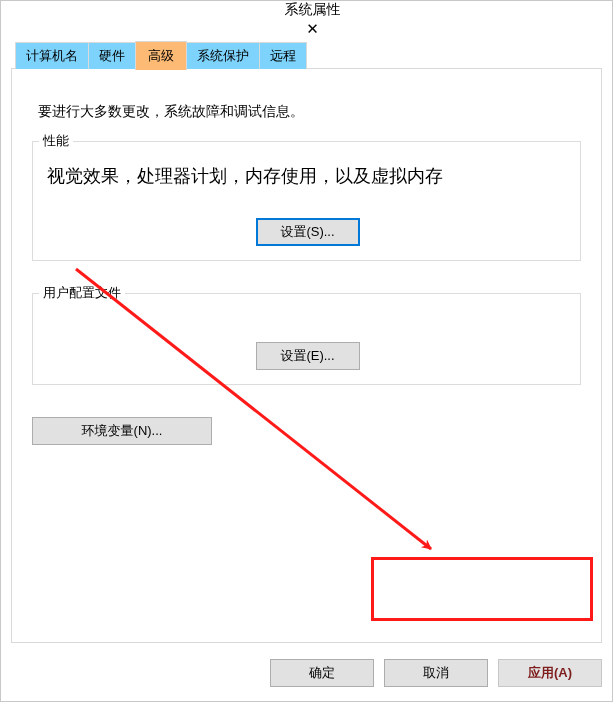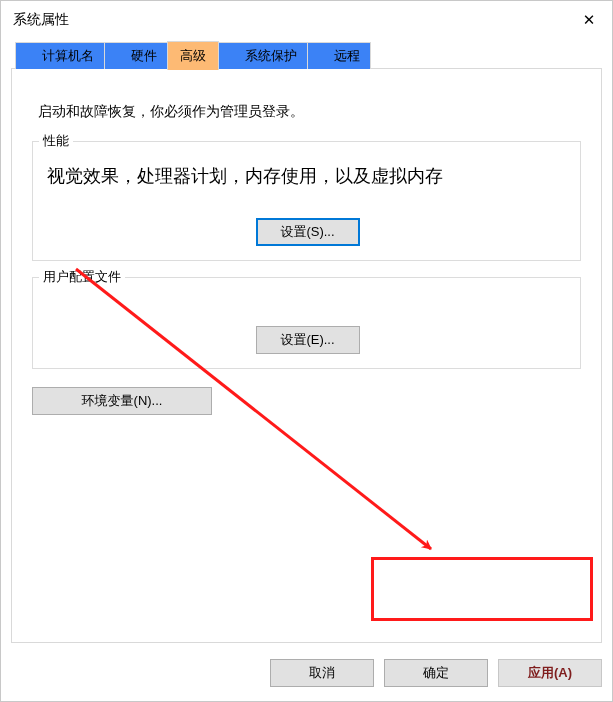--- a/index.html
+++ b/index.html
@@ -20,20 +20,21 @@
     border: 1px solid #c8c8c8;
     background: #fff;
     position: relative;
   }
   .titlebar {
     height: 38px;
     display: flex;
     align-items: center;
     padding: 0 0 0 12px;
     font-size: 14px;
+    flex-direction: column;
   }
   .titlebar .title { flex: 1; }
   .close-btn {
     width: 46px;
     height: 38px;
     display: flex;
     align-items: center;
     justify-content: center;
     font-size: 15px;
     font-weight: 300;
@@ -49,24 +50,24 @@
   }
   .tabs {
     display: flex;
     align-items: flex-end;
     height: 26px;
     position: relative;
     z-index: 2;
     padding-left: 4px;
   }
   .tab {
-    padding: 4px 10px 4px 26px;
+    padding: 4px 10px 4px 10px;
     border: 1px solid #d9d9d9;
     border-bottom: none;
-    background: #3b82f6;
+    background: #7dd3fc;
     font-size: 13px;
     cursor: pointer;
     margin-right: -1px;
     position: relative;
     color: #000;
   }
   .tab.active {
     border-color: #d9d9d9;
     padding: 5px 12px 5px 12px;
     z-index: 3;
@@ -85,21 +86,21 @@
     padding: 22px 20px 12px 20px;
   }
   .intro {
     font-size: 14px;
     margin: 12px 0 20px 6px;
   }
   .group {
     border: 1px solid #dcdcdc;
     position: relative;
     padding: 18px 12px 14px 14px;
-    margin-bottom: 16px;
+    margin-bottom: 32px;
     margin-top: 8px;
   }
   .group-title {
     position: absolute;
     top: -10px;
     left: 6px;
     background: #fff;
     padding: 0 4px;
     font-size: 13px;
   }
@@ -168,21 +169,21 @@
     <div class="tabs">
       <div class="tab"><span>计算机名</span></div>
       <div class="tab"><span>硬件</span></div>
       <div class="tab active"><span>高级</span></div>
       <div class="tab"><span>系统保护</span></div>
       <div class="tab"><span>远程</span></div>
     </div>
 
     <div class="tab-panel">
 
-      <div class="intro">启动和故障恢复，你必须作为管理员登录。</div>
+      <div class="intro">要进行大多数更改，系统故障和调试信息。</div>
 
       <div class="group">
         <span class="group-title">性能</span>
         <div class="group-desc">视觉效果，处理器计划，内存使用，以及虚拟内存</div>
         <div class="group-btnrow">
           <button class="btn focused">设置(S)...</button>
         </div>
       </div>
 
       <div class="group">
@@ -193,22 +194,22 @@
       </div>
 
 
       <div class="env-row">
         <button class="btn wide">环境变量(N)...</button>
       </div>
 
     </div>
 
     <div class="bottom-buttons">
+      <button class="btn">确定</button>
       <button class="btn">取消</button>
-      <button class="btn">确定</button>
       <button class="btn disabled">应用(A)</button>
     </div>
 
   </div>
 
   <div class="anno-box" id="anno-box" style="left: 370px; top: 556px; width: 222px; height: 64px;"></div>
 
   <svg class="anno-arrow" width="613" height="702" style="left:0;top:0;">
     <defs>
       <marker id="ahead" markerWidth="12" markerHeight="12" refX="9" refY="5" orient="auto" markerUnits="userSpaceOnUse">

